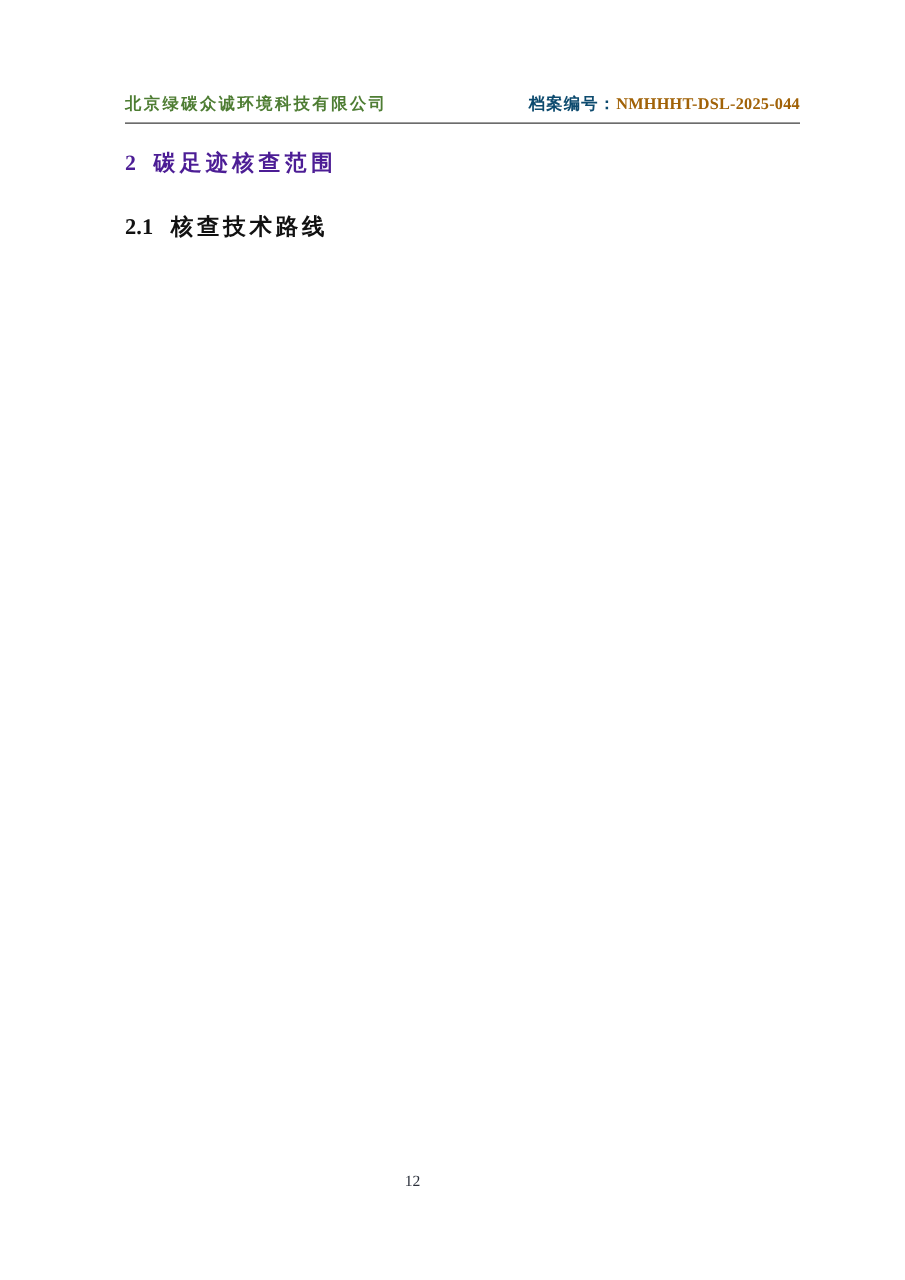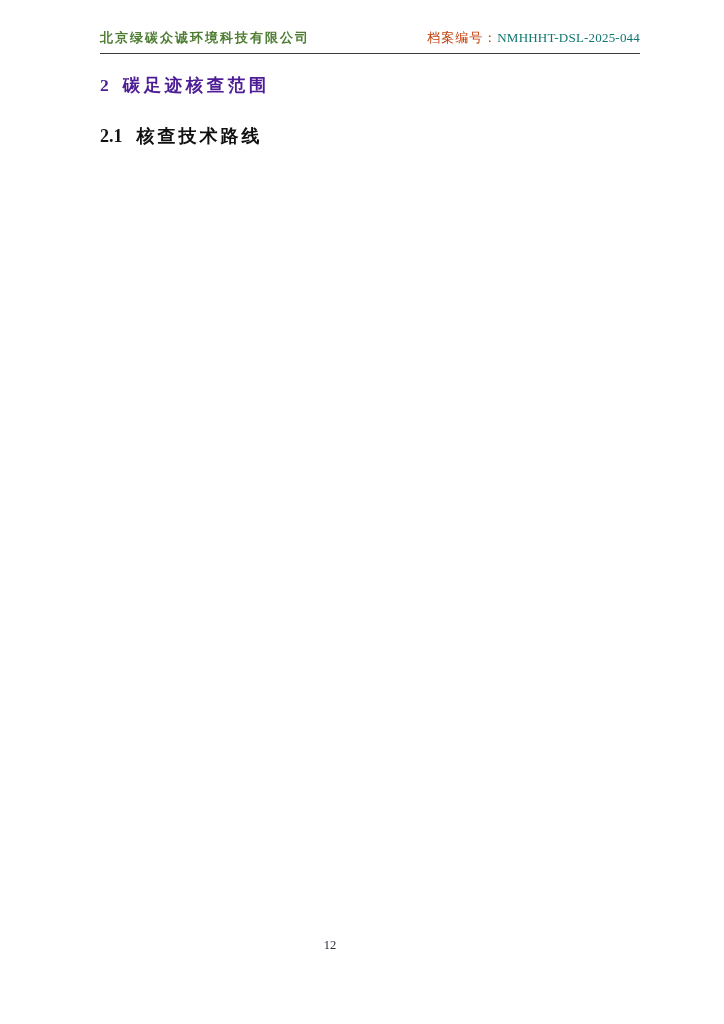--- a/index.html
+++ b/index.html
@@ -16,39 +16,39 @@
   .content {
     position: absolute;
     left: 100px;
     top: 0;
     width: 540px;
   }
   .header-row {
     display: flex;
     justify-content: space-between;
     align-items: flex-end;
-    padding-top: 29px;
+    padding-top: 74px;
     padding-bottom: 6px;
     border-bottom: 1.5px solid #3c3c3c;
   }
   .company-name {
     font-size: 13px;
     font-weight: 600;
     letter-spacing: 2px;
     color: #4e7d33;
   }
   .doc-id { font-size: 13px; white-space: nowrap; }
   .doc-id-label {
-    font-weight: 400;
+    font-weight: 700;
     letter-spacing: 1px;
-    color: #c2410c;
+    color: #0c4a6e;
   }
   .doc-id-number {
-    font-weight: 400;
-    color: #0f766e;
+    font-weight: 700;
+    color: #a16207;
     letter-spacing: 0.2px;
   }
   .para {
     font-size: 15px;
     line-height: 37px;
     letter-spacing: 2.6px;
     text-align: justify;
     text-justify: inter-ideograph;
   }
   .para-1 { margin-top: 21px; }

